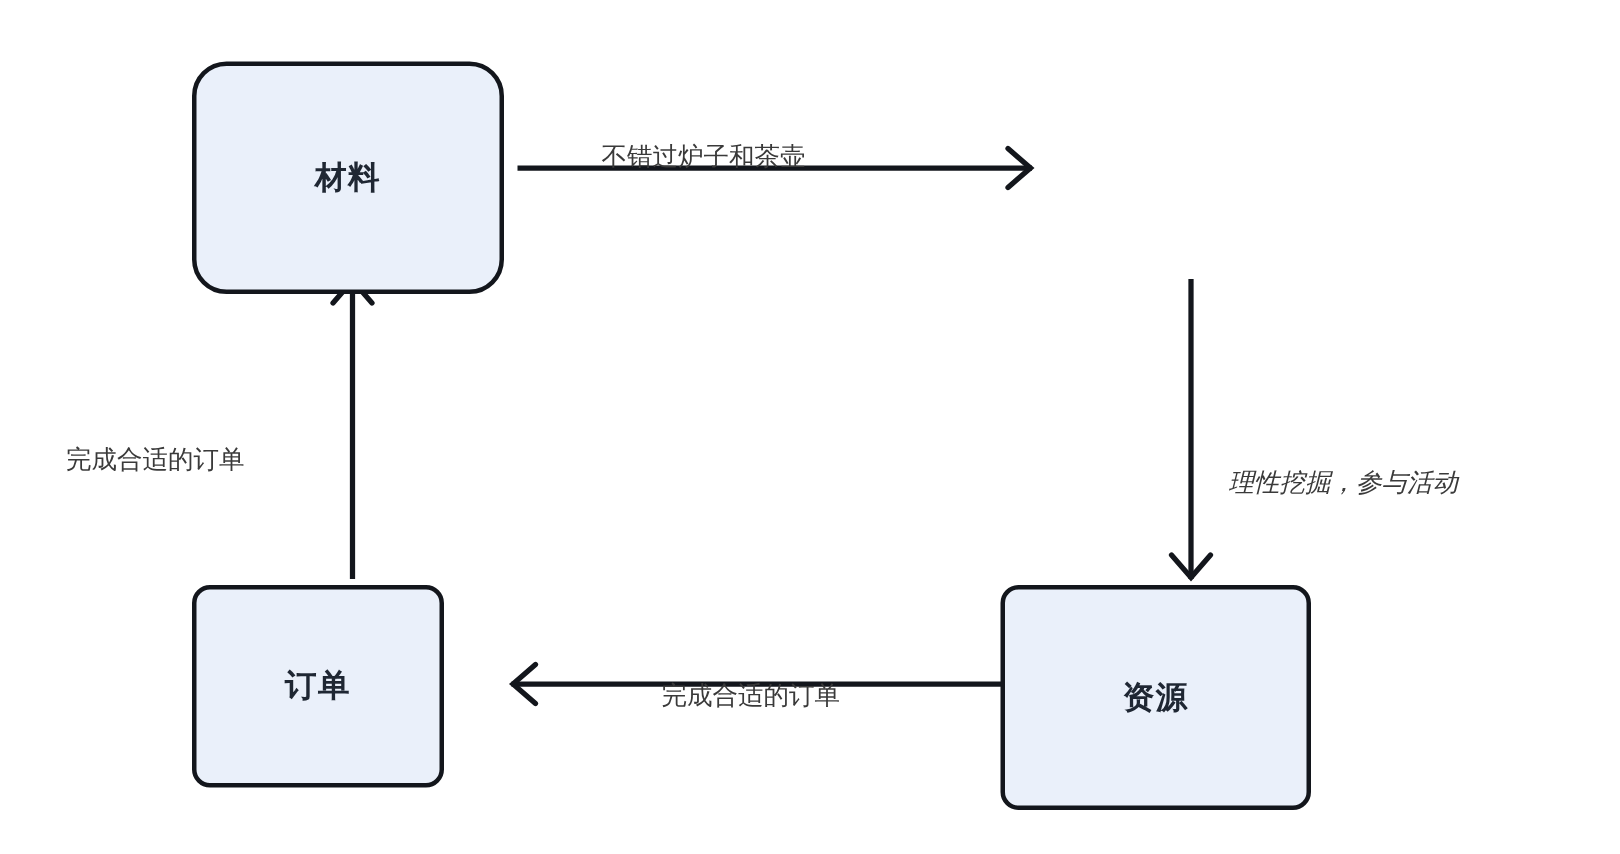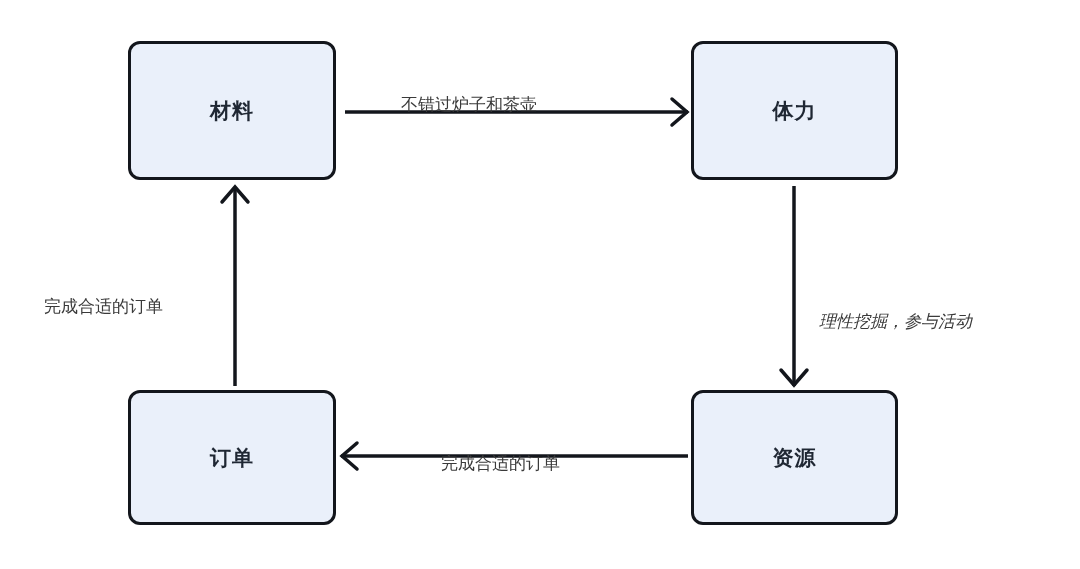--- a/index.html
+++ b/index.html
@@ -38,24 +38,24 @@
     border-radius: 12px;
   }
   .node-label {
     font-size: 21px;
     font-weight: bold;
     color: #1f2733;
     letter-spacing: 1px;
     line-height: 1;
     user-select: none;
   }
-  .node-materials { left: 128px; top: 41px;  width: 208px; height: 139px; }
+  .node-materials { left: 128px; top: 41px;  width: 208px; height: 155px; border-radius: 23px; }
   .node-stamina   { left: 691px; top: 41px;  width: 207px; height: 139px; }
-  .node-orders    { left: 128px; top: 390px; width: 208px; height: 135px; }
-  .node-resources { left: 691px; top: 390px; width: 207px; height: 135px; }
+  .node-orders    { left: 128px; top: 390px; width: 168px; height: 135px; }
+  .node-resources { left: 667px; top: 390px; width: 207px; height: 150px; }
 
   .edge-label {
     position: absolute;
     font-size: 17px;
     color: #3a3a3a;
     white-space: nowrap;
     line-height: 1.2;
     user-select: none;
     margin-top: 36px;
   }
@@ -89,23 +89,20 @@
     <g>
       <line x1="235" y1="386" x2="235" y2="187" stroke="#13161c" stroke-width="3.5" stroke-linecap="butt"></line>
       <polyline points="222,202 235,187 248,202" fill="none" stroke="#13161c" stroke-width="3.5" stroke-linecap="round" stroke-linejoin="miter"></polyline>
     </g>
   </svg>
 
   <div class="node node-materials">
     <span class="node-label">材料</span>
   </div>
 
-  <div class="node node-stamina">
-    <span class="node-label">体力</span>
-  </div>
 
   <div class="node node-resources">
     <span class="node-label">资源</span>
   </div>
 
   <div class="node node-orders">
     <span class="node-label">订单</span>
   </div>
 
   <div class="edge-label label-top">不错过炉子和茶壶</div>

